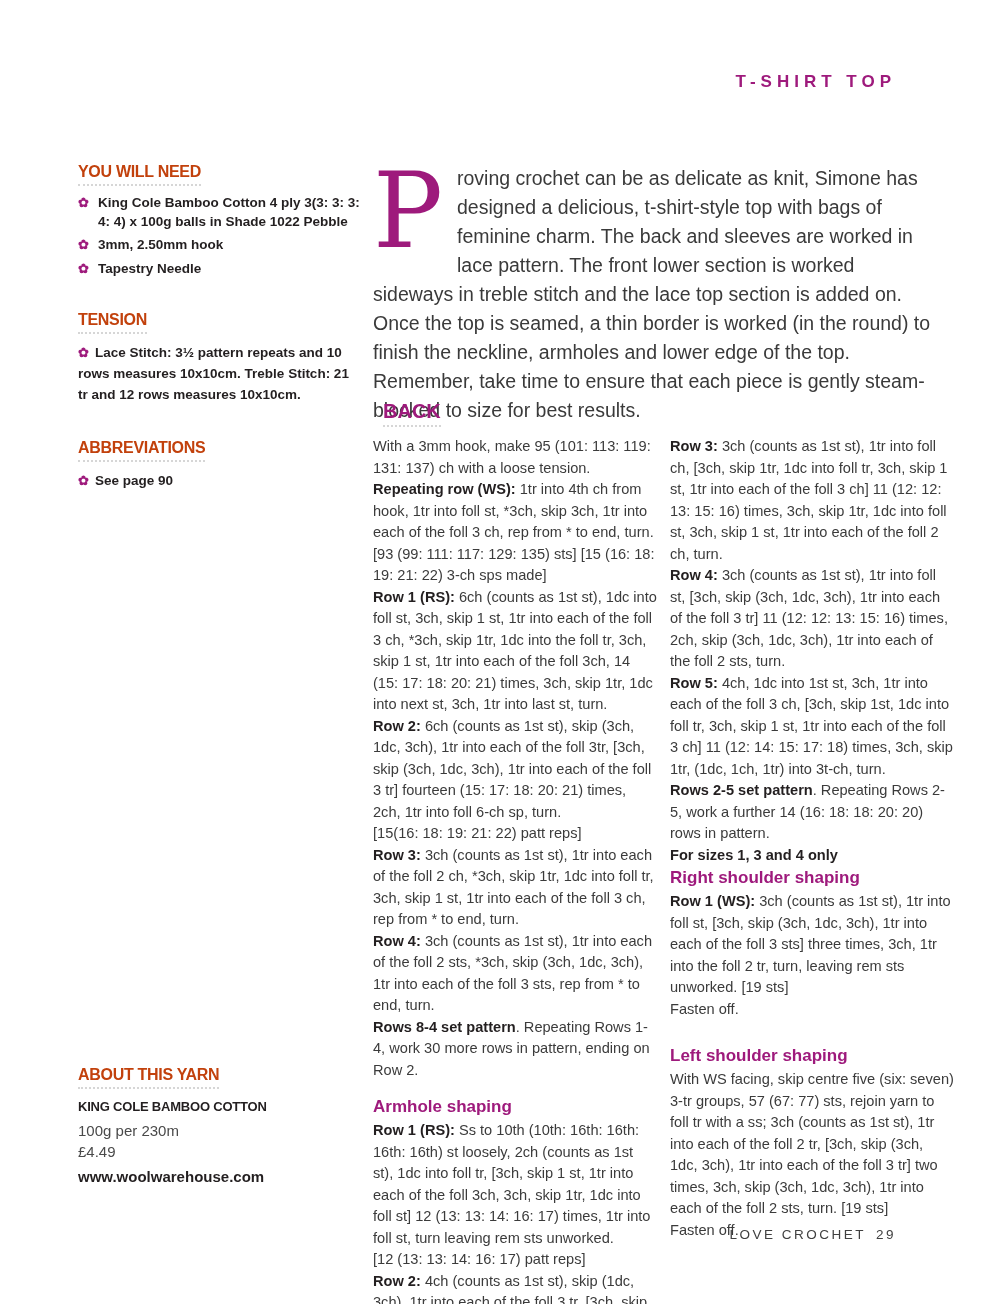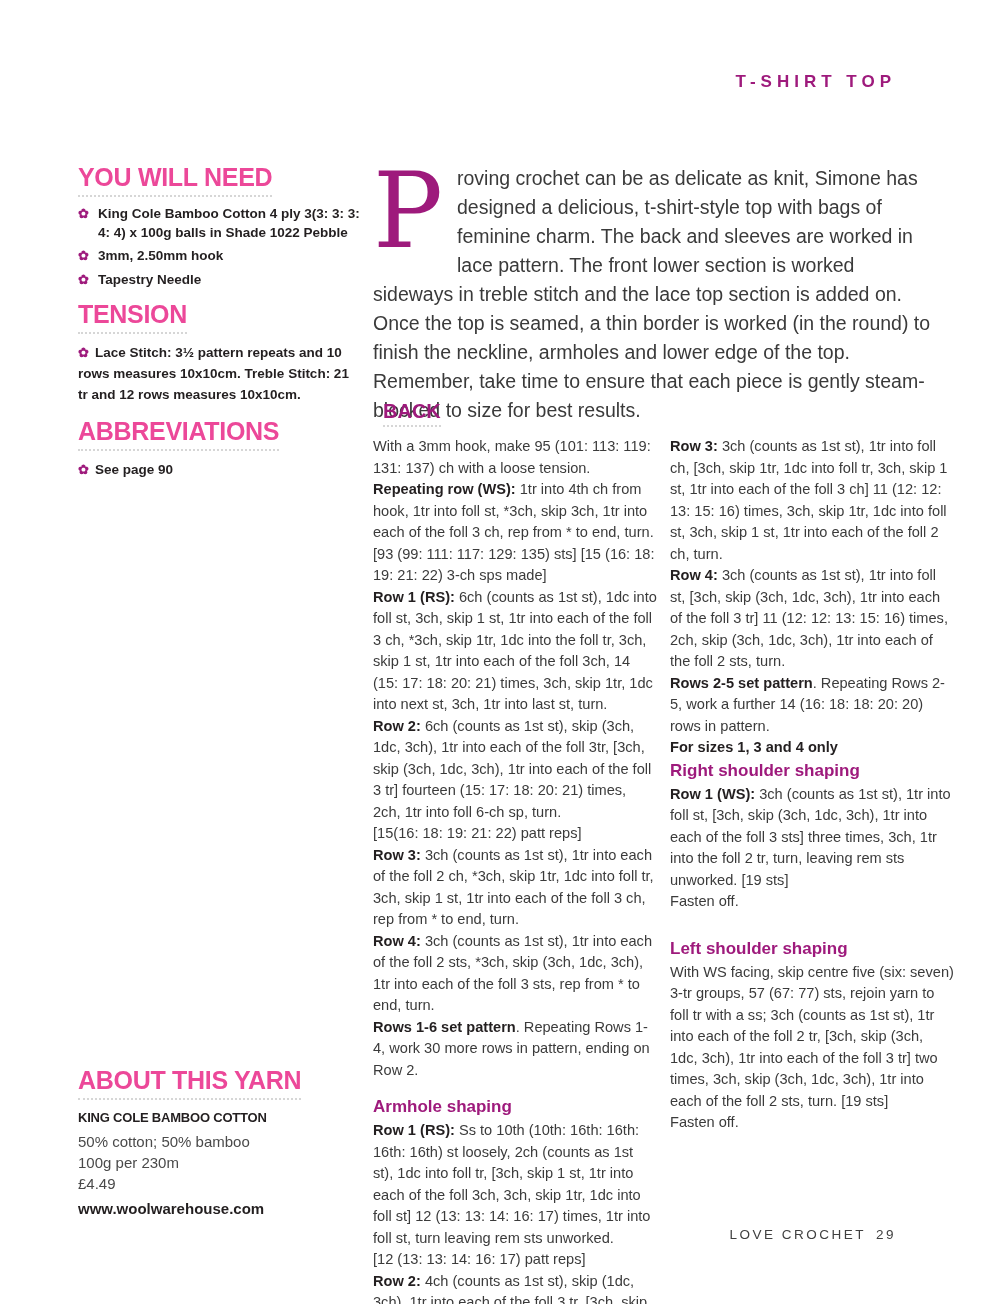--- a/index.html
+++ b/index.html
@@ -14,26 +14,26 @@
   
   .masthead-title{
     position:absolute;top:72px;right:64px;
     color:#9e1a7c;font-weight:bold;font-size:17px;
     letter-spacing:5px;
   }
   
   .sidebar{position:absolute;left:78px;top:163px;width:284px;}
   .side-heading{
     display:inline-block;
-    color:#ec4899;font-weight:bold;font-size:25px;
+    color:#c2410c;font-weight:bold;font-size:16px;
     letter-spacing:-0.3px;
     border-bottom:2px dotted #d6d6d6;
     padding-bottom:3px;margin:0 0 8px 0;
   }
-  .side-heading.small-gap{margin-top:6px;}
+  .side-heading.small-gap{margin-top:28px;}
   .bullet-item{
     display:flex;align-items:flex-start;
     font-weight:bold;color:#231f20;
     font-size:13.5px;line-height:18.5px;
     margin-bottom:5px;
   }
   .bullet-item .flower{
     color:#9e1a7c;flex:0 0 20px;font-size:13px;line-height:18.5px;
   }
   .bullet-para{
@@ -121,21 +121,20 @@
 
     <h2 class="side-heading small-gap">ABBREVIATIONS</h2>
     <div id="abbr-list">
         <p class="bullet-para"><span class="flower">✿</span><span>See page 90</span></p>
       </div>
   </div>
 
   <div class="about-yarn">
     <h2 class="side-heading">ABOUT THIS YARN</h2>
     <div class="yarn-name">KING COLE BAMBOO COTTON</div>
-    <p class="yarn-line">50% cotton; 50% bamboo</p>
     <p class="yarn-line">100g per 230m</p>
     <p class="yarn-line">£4.49</p>
     <div class="yarn-url">www.woolwarehouse.com</div>
   </div>
 
   <div class="intro">
     <span class="dropcap">P</span><span>roving crochet can be as delicate as knit, Simone has designed a delicious, t-shirt-style top with bags of feminine charm. The back and sleeves are worked in lace pattern. The front lower section is worked sideways in treble stitch and the lace top section is added on. Once the top is seamed, a thin border is worked (in the round) to finish the neckline, armholes and lower edge of the top. Remember, take time to ensure that each piece is gently steam-blocked to size for best results.</span>
   </div>
 
   <div class="pattern">
@@ -143,29 +142,30 @@
     <div class="cols">
       <div class="col" id="col1">
           <p class=""><span>With a 3mm hook, make 95 (101: 113: 119: 131: 137) ch with a loose tension.</span></p>
           <p class=""><b>Repeating row (WS): </b><span>1tr into 4th ch from hook, 1tr into foll st, *3ch, skip 3ch, 1tr into each of the foll 3 ch, rep from * to end, turn.</span></p>
           <p class=""><span>[93 (99: 111: 117: 129: 135) sts]  [15 (16: 18: 19: 21: 22) 3-ch sps made]</span></p>
           <p class=""><b>Row 1 (RS): </b><span>6ch (counts as 1st st), 1dc into foll st, 3ch, skip 1 st, 1tr into each of the foll 3 ch, *3ch, skip 1tr, 1dc into the foll tr, 3ch, skip 1 st, 1tr into each of the foll 3ch, 14 (15: 17: 18: 20: 21) times, 3ch, skip 1tr, 1dc into next st, 3ch, 1tr into last st, turn.</span></p>
           <p class=""><b>Row 2: </b><span>6ch (counts as 1st st), skip (3ch, 1dc, 3ch), 1tr into each of the foll 3tr, [3ch, skip (3ch, 1dc, 3ch), 1tr into each of the foll 3 tr] fourteen (15: 17: 18: 20: 21) times, 2ch, 1tr into foll 6-ch sp, turn.</span></p>
           <p class=""><span>[15(16: 18: 19: 21: 22) patt reps]</span></p>
           <p class=""><b>Row 3: </b><span>3ch (counts as 1st st), 1tr into each of the foll 2 ch, *3ch, skip 1tr, 1dc into foll tr, 3ch, skip 1 st, 1tr into each of the foll 3 ch, rep from * to end, turn.</span></p>
           <p class=""><b>Row 4: </b><span>3ch (counts as 1st st), 1tr into each of the foll 2 sts, *3ch, skip (3ch, 1dc, 3ch), 1tr into each of the foll 3 sts, rep from * to end, turn.</span></p>
-          <p class=""><b>Rows 1-6 set pattern</b><span>. Repeating Rows 1-4, work 30 more rows in pattern, ending on Row 2.</span></p>
+          <p class=""><b>Rows 8-4 set pattern</b><span>. Repeating Rows 1-4, work 30 more rows in pattern, ending on Row 2.</span></p>
           <h3 class="subhead">Armhole shaping</h3>
           <p class=""><b>Row 1 (RS): </b><span>Ss to 10th (10th: 16th: 16th: 16th: 16th) st loosely, 2ch (counts as 1st st), 1dc into foll tr, [3ch, skip 1 st, 1tr into each of the foll 3ch, 3ch, skip 1tr, 1dc into foll st] 12 (13: 13: 14: 16: 17) times, 1tr into foll st, turn leaving rem sts unworked.</span></p>
           <p class=""><span>[12 (13: 13: 14: 16: 17) patt reps]</span></p>
           <p class=""><b>Row 2: </b><span>4ch (counts as 1st st), skip (1dc, 3ch), 1tr into each of the foll 3 tr, [3ch, skip (3ch, 1dc, 3ch), 1tr into each of the foll 3 sts] 11 (12: 12: 13: 15: 16)</span></p>
         </div>
       <div class="col" id="col2">
           <p class=""><b>Row 3: </b><span>3ch (counts as 1st st), 1tr into foll ch, [3ch, skip 1tr, 1dc into foll tr, 3ch, skip 1 st, 1tr into each of the foll 3 ch] 11 (12: 12: 13: 15: 16) times, 3ch, skip 1tr, 1dc into foll st, 3ch, skip 1 st, 1tr into each of the foll 2 ch, turn.</span></p>
           <p class=""><b>Row 4: </b><span>3ch (counts as 1st st), 1tr into foll st, [3ch, skip (3ch, 1dc, 3ch), 1tr into each of the foll 3 tr] 11 (12: 12: 13: 15: 16) times, 2ch, skip (3ch, 1dc, 3ch), 1tr into each of the foll 2 sts, turn.</span></p>
+          <p class=""><b>Row 5: </b><span>4ch, 1dc into 1st st, 3ch, 1tr into each of the foll 3 ch, [3ch, skip 1st, 1dc into foll tr, 3ch, skip 1 st, 1tr into each of the foll 3 ch] 11 (12: 14: 15: 17: 18) times, 3ch, skip 1tr, (1dc, 1ch, 1tr) into 3t-ch, turn.</span></p>
           <p class=""><b>Rows 2-5 set pattern</b><span>. Repeating Rows 2-5, work a further 14 (16: 18: 18: 20: 20) rows in pattern.</span></p>
           <p class="gap-before"><b>For sizes 1, 3 and 4 only</b></p>
           <h3 class="subhead tight">Right shoulder shaping</h3>
           <p class=""><b>Row 1 (WS): </b><span>3ch (counts as 1st st), 1tr into foll st, [3ch, skip (3ch, 1dc, 3ch), 1tr into each of the foll 3 sts] three times, 3ch, 1tr into the foll 2 tr, turn, leaving rem sts unworked. [19 sts]</span></p>
           <p class=""><span>Fasten off.</span></p>
           <h3 class="subhead gap-before">Left shoulder shaping</h3>
           <p class=""><span>With WS facing, skip centre five (six: seven) 3-tr groups, 57 (67: 77) sts, rejoin yarn to foll tr with a ss; 3ch (counts as 1st st), 1tr into each of the foll 2 tr, [3ch, skip (3ch, 1dc, 3ch), 1tr into each of the foll 3 tr] two times, 3ch, skip (3ch, 1dc, 3ch), 1tr into each of the foll 2 sts, turn. [19 sts]</span></p>
           <p class=""><span>Fasten off.</span></p>
         </div>
     </div>

